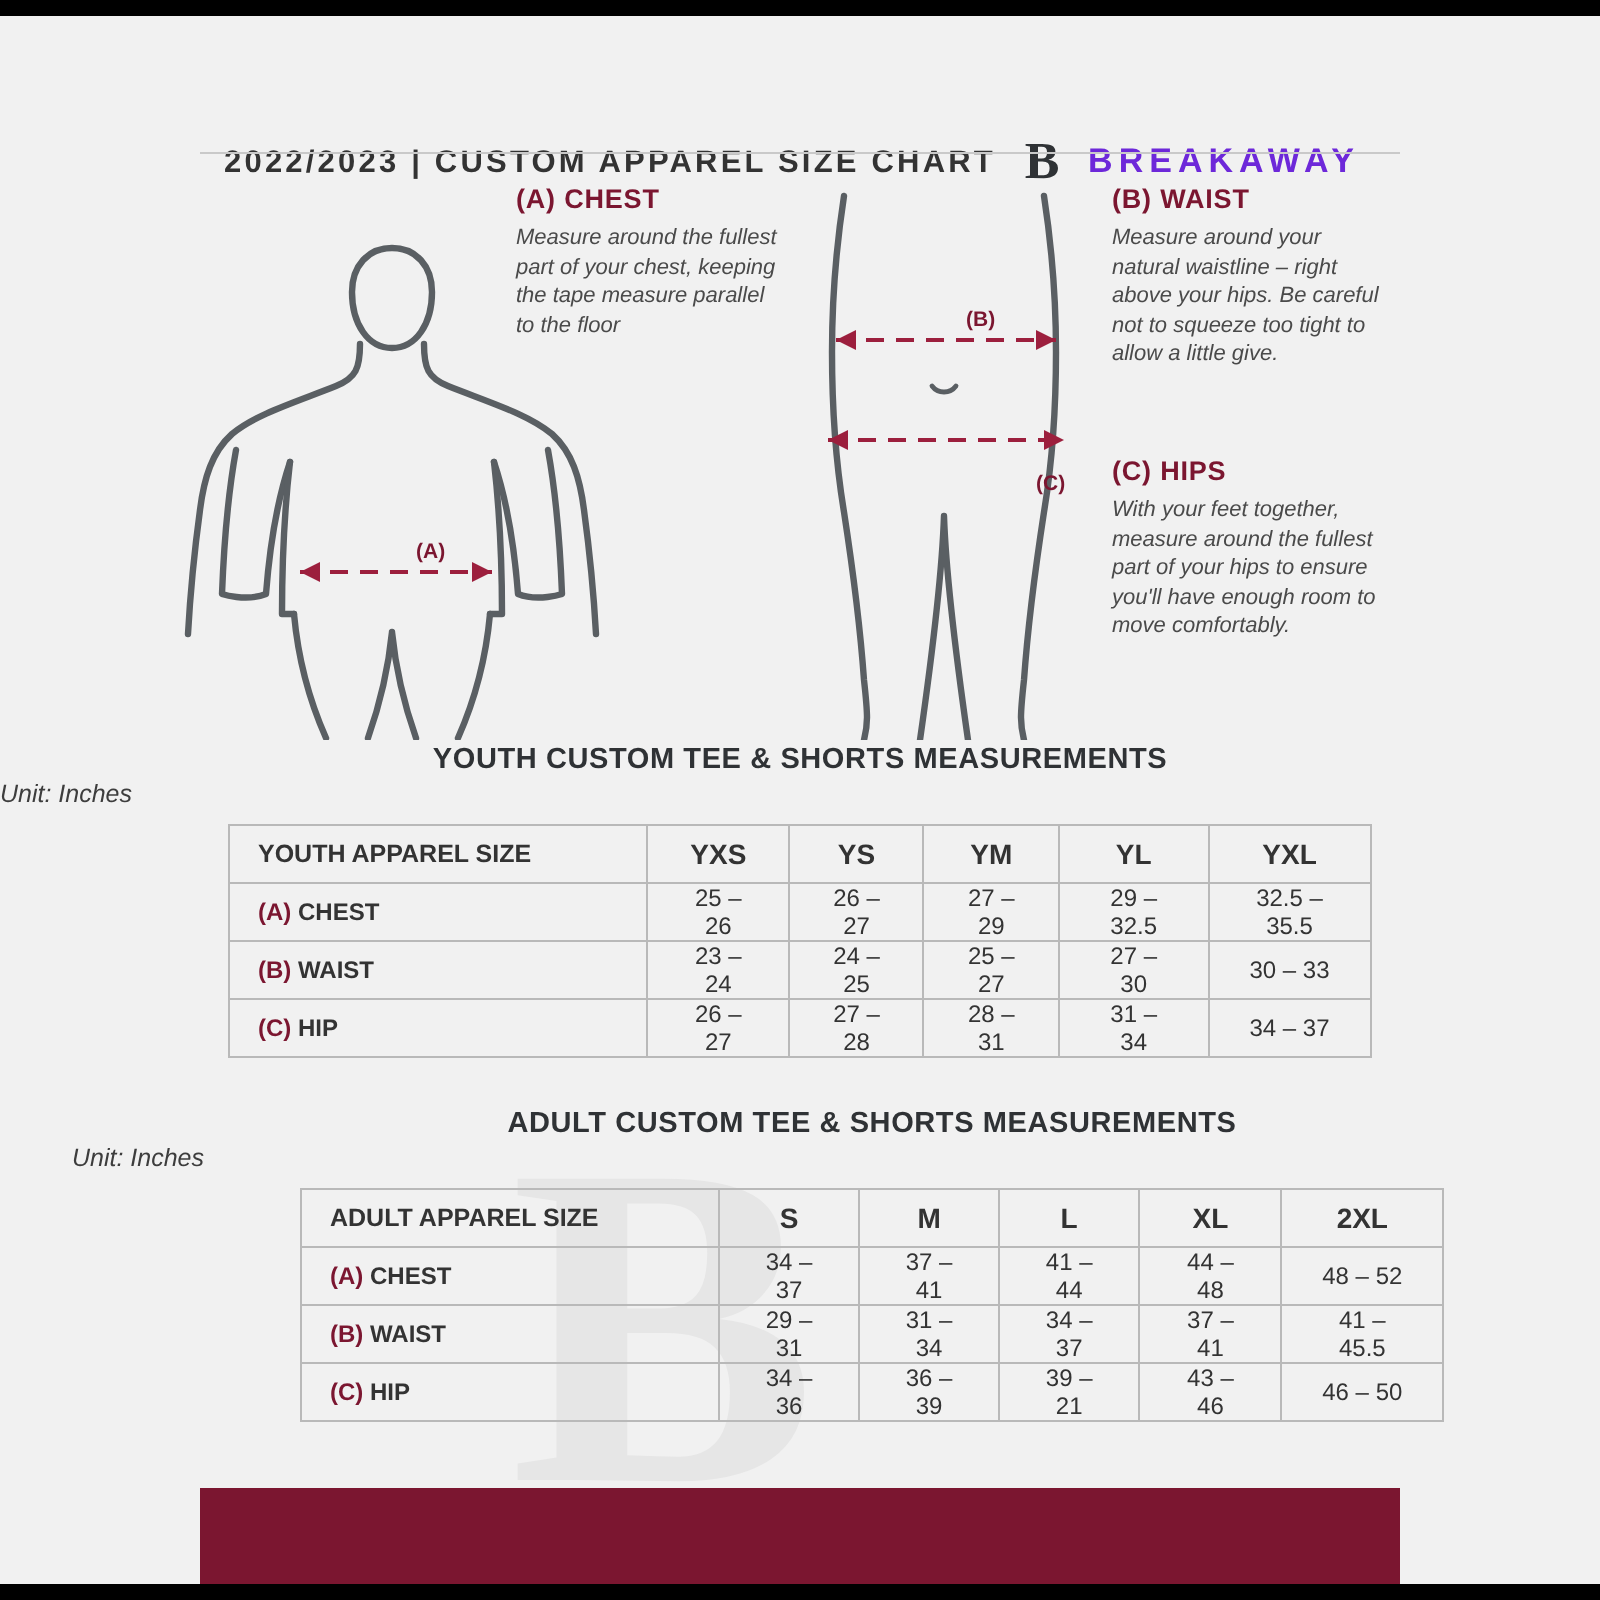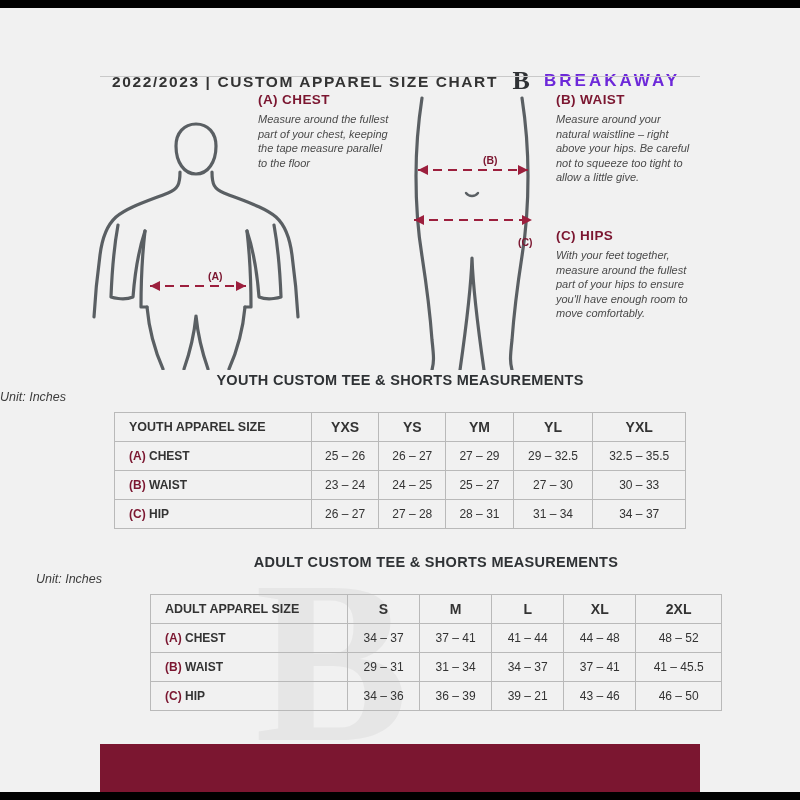--- a/index.html
+++ b/index.html
@@ -144,21 +144,21 @@
     margin: 0 auto;
     width: 572px;
     background: transparent;
   }
   table.size th, table.size td {
     border: 1px solid #b9b9b9;
     height: 28px;
     font-size: 12px;
     color: #333333;
     text-align: center;
-    padding: 0 6px;
+    padding: 0 18px;
   }
   table.size th.hdr-first, table.size td.row-label {
     text-align: left;
     padding-left: 14px;
     width: 176px;
   }
   table.size th {
     font-weight: bold;
     font-size: 14px;
   }

